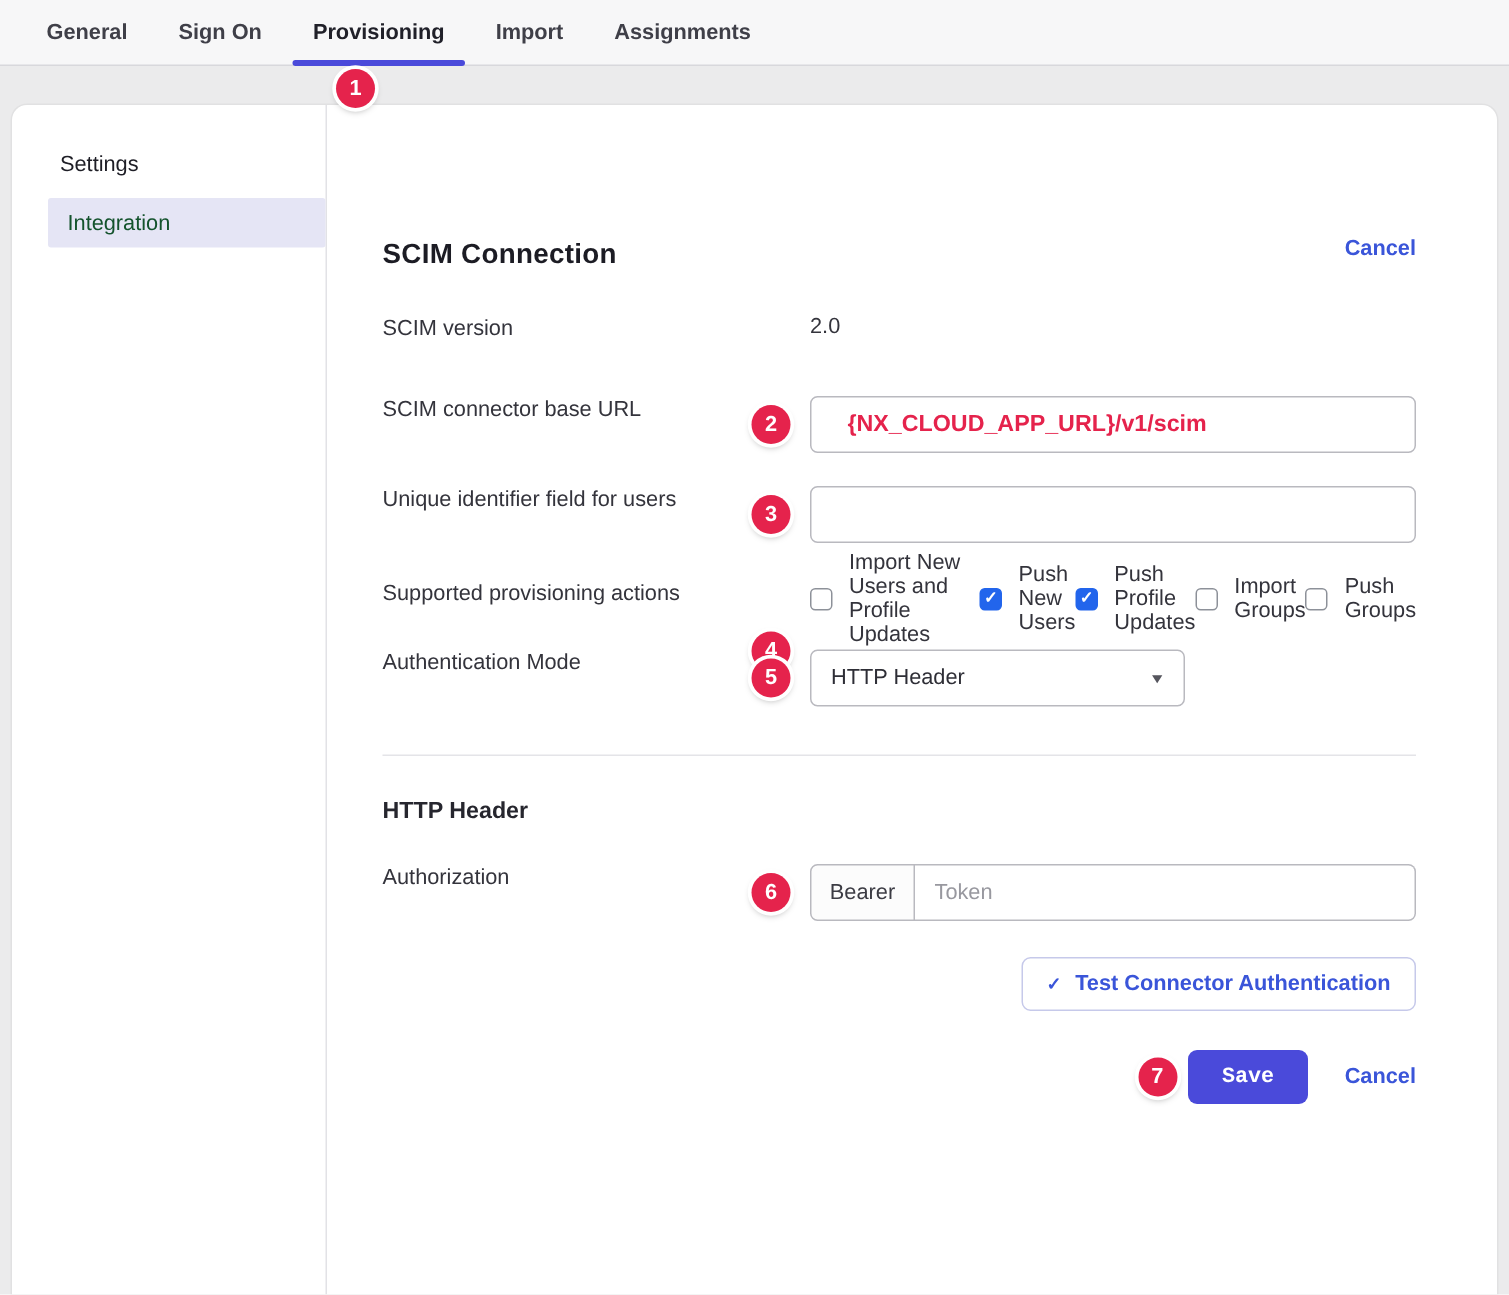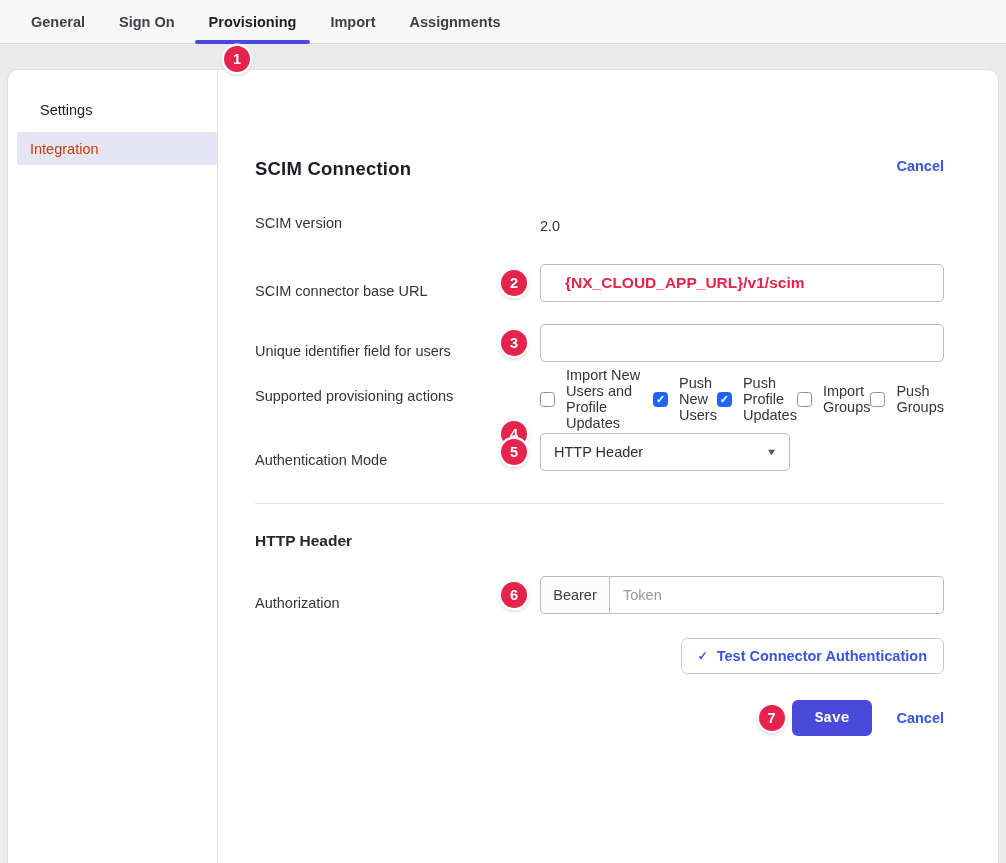--- a/index.html
+++ b/index.html
@@ -26,29 +26,29 @@
   .badge-page{position:absolute;left:224px;top:46px}
   .badge-inline{position:absolute;left:246px;top:50%;transform:translateY(-50%)}
   .badge-actions{position:absolute;left:246px;top:34px}
   .badge-static{position:static;margin-right:7px;flex:0 0 auto}
   
   .card{position:absolute;left:8px;right:8px;top:70px;bottom:0;background:#fff;
        border-radius:10px 10px 0 0;display:flex;box-shadow:0 0 0 1px rgba(0,0,0,.04)}
   
   .sidebar{width:210px;flex-shrink:0;border-right:1px solid #e2e2e6;padding-top:32px}
   .sidebar-header{margin:0 0 14px 32px;font-size:14.5px;color:#1e1e26}
-  .sidebar-item{margin-left:9px;height:33px;display:flex;align-items:center;padding-left:13px;
-       font-size:14.5px;color:#c2410c;cursor:pointer;border-radius:2px}
+  .sidebar-item{margin-left:24px;height:33px;display:flex;align-items:center;padding-left:13px;
+       font-size:14.5px;color:#14532d;cursor:pointer;border-radius:2px}
   .sidebar-item[data-active="true"]{background:#e5e5f5}
   
   .content{flex:1;padding:88px 54px 0 37px;position:relative}
   .title-row{display:flex;justify-content:space-between;}
   .page-title{font-size:18.5px;font-weight:700;color:#1c1c24;letter-spacing:.2px}
   .link{color:var(--link);font-weight:700;font-size:14.5px;cursor:pointer;text-decoration:none}
-  .form-row{display:flex;align-items:flex-end;position:relative}
+  .form-row{display:flex;align-items:flex-start;position:relative}
   .form-label{width:285px;flex-shrink:0;font-size:14.5px;color:#34343c;line-height:1.35;padding-right:42px}
   .row-version{margin-top:30px;height:24px}
   .version-value{font-size:14.5px;color:#34343c}
   .row-baseurl{margin-top:30px;height:38px}
   .row-unique{margin-top:22px;height:38px}
   .row-actions{margin-top:25px;align-items:flex-start}
   .row-authmode{margin-top:22px;height:38px}
   .row-authz{margin-top:26px;height:38px}
   .text-input{height:38px;flex:1;border:1px solid #b9b9bf;border-radius:5px;padding:0 24px;
        font-size:14.5px;font-family:inherit;color:#333;outline:none;background:#fff}

